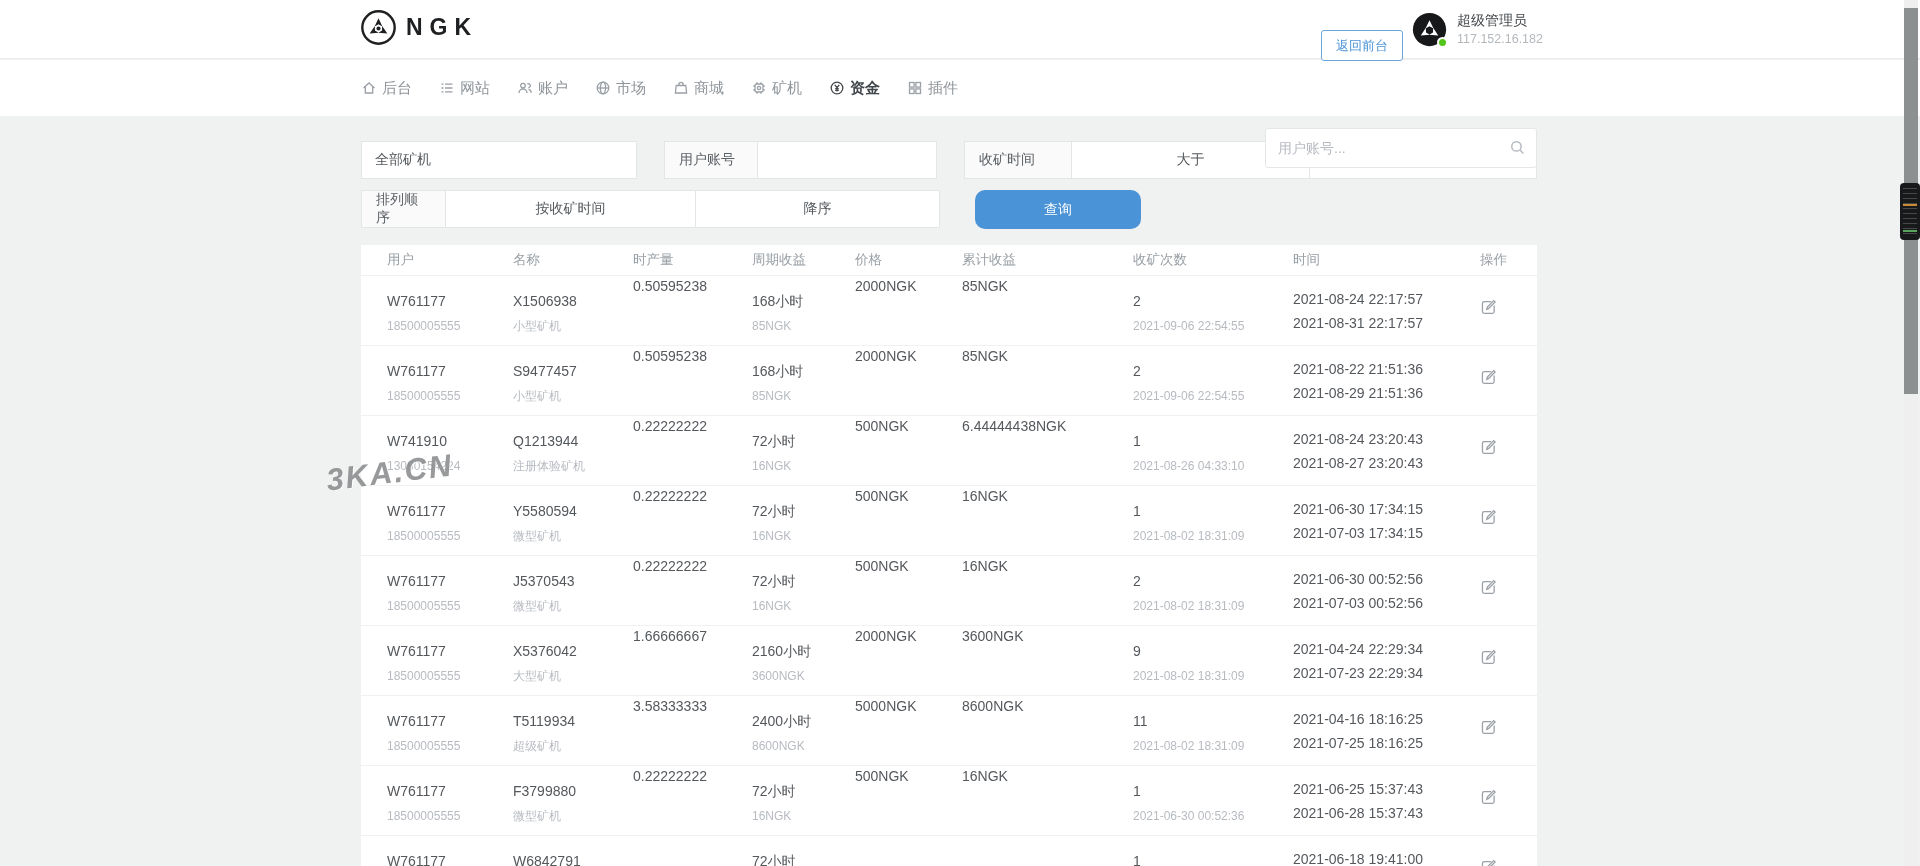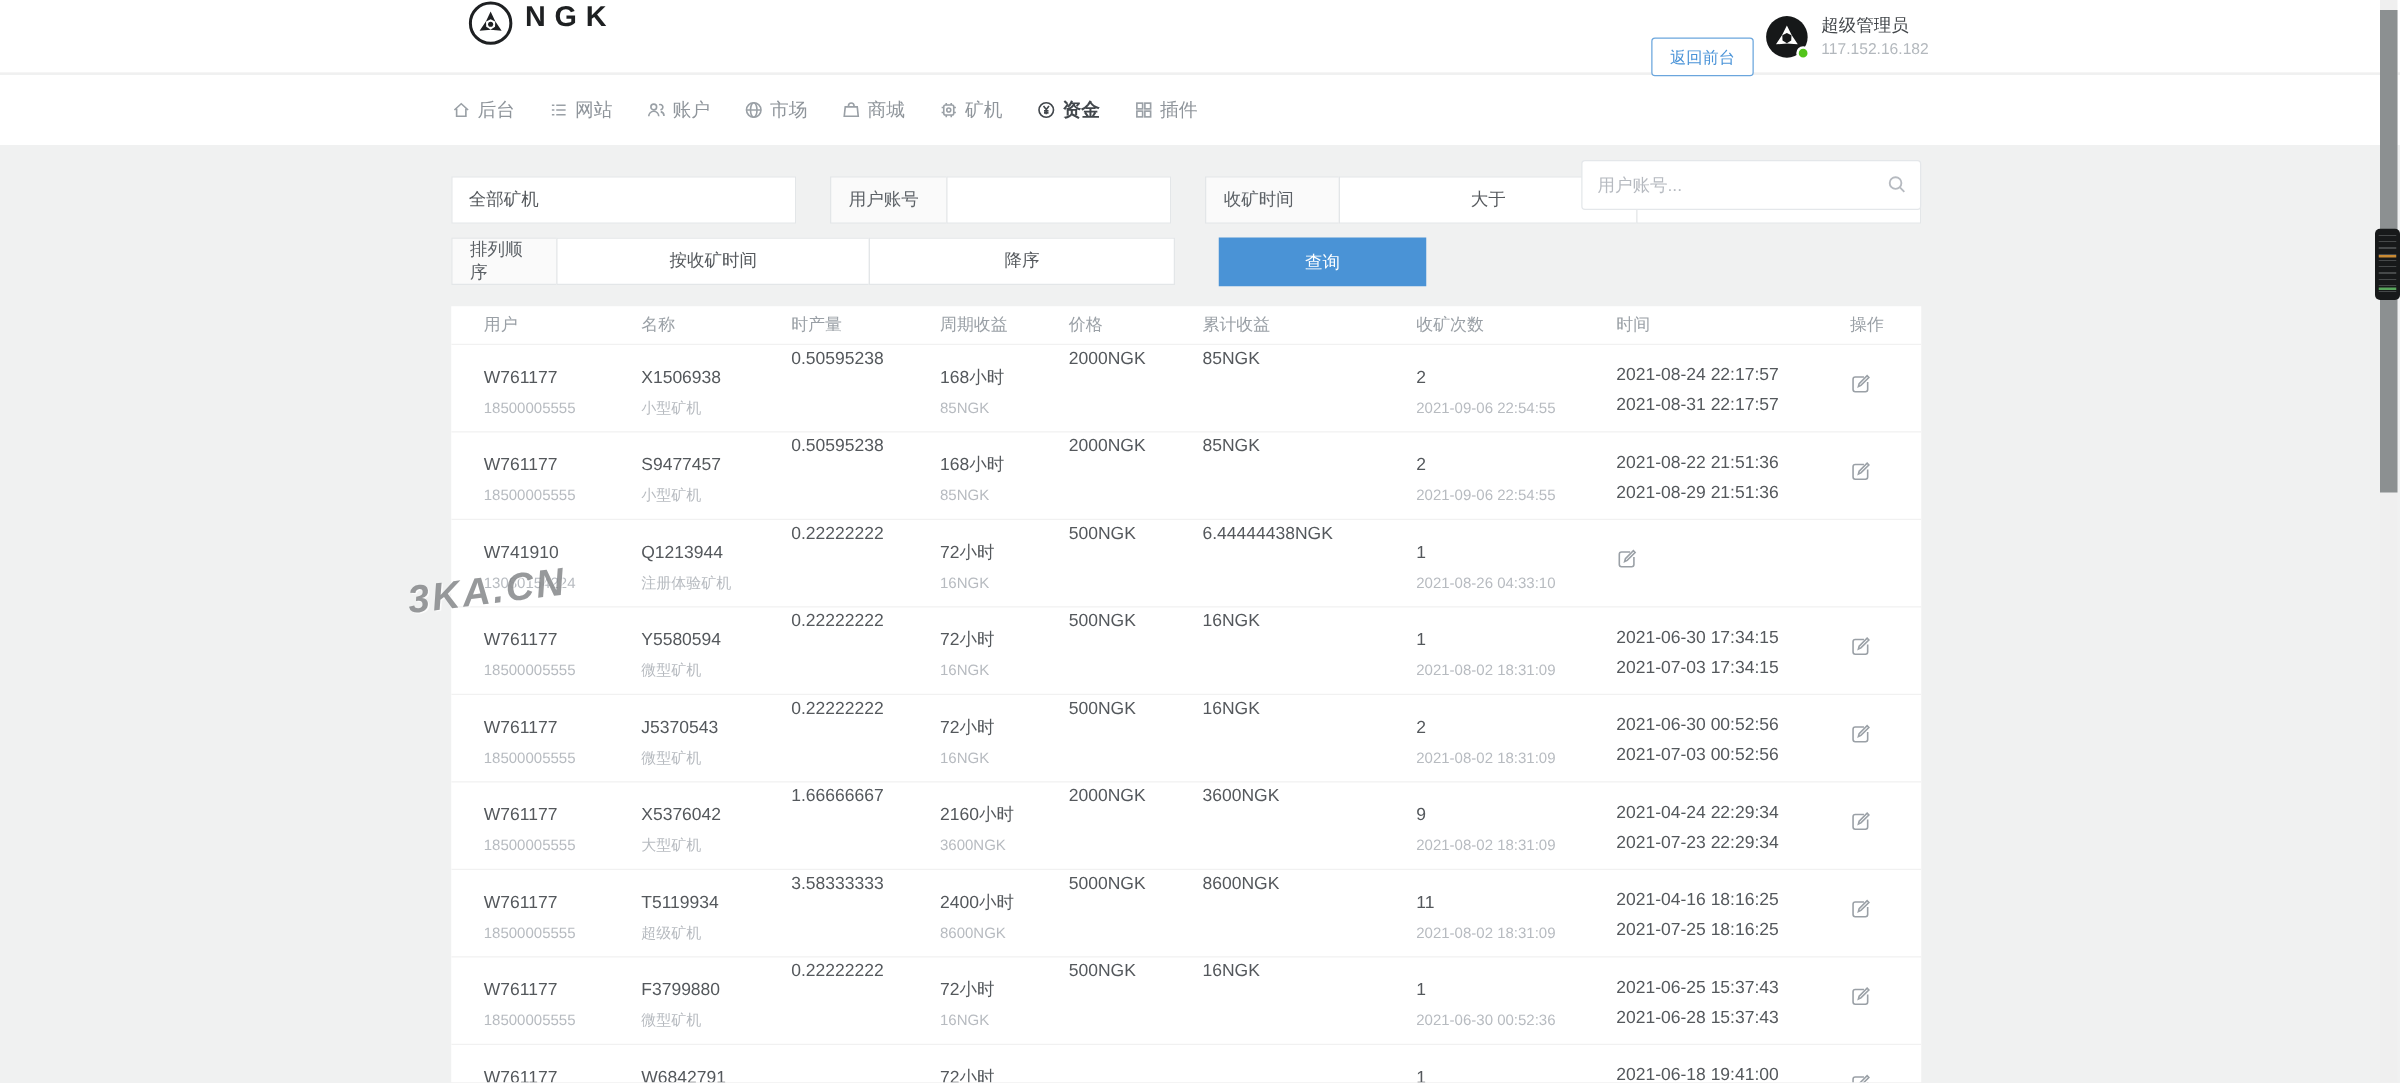--- a/index.html
+++ b/index.html
@@ -1,21 +1,21 @@
 <!DOCTYPE html>
 <html><head>
 <meta charset="utf-8">
 <style>
   * { margin:0; padding:0; box-sizing:border-box; }
   html,body { width:1920px; height:866px; }
   body { font-family:"Liberation Sans","DejaVu Sans",sans-serif; background:#f0f1f1; overflow:hidden; position:relative; color:#54585c; }
 
   
   .topbar { position:absolute; left:0; top:0; width:1920px; height:59px; background:#fff; border-bottom:1px solid #ececec; z-index:2; }
-  .logo { position:absolute; left:374px; top:0; height:54px; display:flex; align-items:flex-start; gap:9px; }
+  .logo { position:absolute; left:360px; top:0; height:54px; display:flex; align-items:center; gap:9px; }
   .logo-text { font-size:23px; font-weight:bold; letter-spacing:7px; color:#1e2022; }
   .back-btn { position:absolute; left:1321px; top:30px; height:31px; padding:0 14px; background:#fff; border:1px solid #6ba6dd; border-radius:3px; color:#4b94d8; font-size:13px; line-height:29px; cursor:pointer; }
   .admin { position:absolute; left:1412px; top:12px; display:flex; gap:10px; align-items:flex-start; }
   .avatar-wrap { position:relative; width:35px; height:35px; }
   .online-dot { position:absolute; right:-1px; bottom:-1px; width:11px; height:11px; border-radius:50%; background:#52c41a; border:2px solid #fff; }
   .admin-name { font-size:14px; color:#43474b; line-height:17px; }
   .admin-ip { font-size:12.5px; color:#b3b8bd; line-height:17px; margin-top:2px; }
 
   
   .navbar { position:absolute; left:0; top:60px; width:1920px; height:56px; background:#fff; z-index:1; }
@@ -32,21 +32,21 @@
   
   .fbox { position:absolute; height:38px; display:flex; }
   .fseg { height:38px; border:1px solid #e3e6e8; background:#fff; font-size:14px; color:#55595d; display:flex; align-items:center; }
   .fseg + .fseg { margin-left:-1px; }
   .fseg.flabel { background:#fafafa; color:#5c6166; justify-content:flex-start; padding:0 14px; }
   .fseg.fselect { cursor:pointer; }
   .fseg.fselect.left { padding-left:13px; }
   .fseg.fselect.centered { justify-content:center; }
   .fseg input { border:none; outline:none; width:100%; height:100%; padding:0 10px; font-size:14px; color:#555; font-family:inherit; background:transparent; }
   .row1 { top:141px; } .row2 { top:190px; }
-  .query-btn { position:absolute; left:975px; top:190px; width:166px; height:39px; background:#4a93d6; color:#fff; border:none; border-radius:0; font-size:14px; cursor:pointer; font-family:inherit; }
+  .query-btn { position:absolute; left:975px; top:190px; width:166px; height:39px; background:#4a93d6; color:#fff; border:none; border-radius:10px; font-size:14px; cursor:pointer; font-family:inherit; }
 
   
   .table-card { position:absolute; left:361px; top:245px; width:1176px; height:621px; background:#fff; overflow:hidden; }
   .t-head { display:flex; height:31px; align-items:center; padding-left:26px; border-bottom:1px solid #f1f1f1; }
   .th { font-size:13.5px; color:#9aa0a6; }
   .t-row { display:flex; height:70px; padding-left:26px; border-bottom:1px solid #f1f1f1; }
   .td { padding-top:15px; }
   .td .main { font-size:14px; color:#54585c; line-height:20px; }
   .td .sub { font-size:12px; color:#b7bbc0; line-height:18px; margin-top:6px; }
   .td.center { display:flex; align-items:flex-start; padding-top:0; }
@@ -338,20 +338,24 @@
     <div class="td c-price center">
       <div class="main">500NGK</div>
     </div>
     <div class="td c-total center">
       <div class="main">6.44444438NGK</div>
     </div>
     <div class="td c-count">
       <div class="main">1</div>
           <div class="sub">2021-08-26 04:33:10</div>
     </div>
+    <div class="td c-time timecol">
+      <div class="tline">2021-08-24 23:20:43</div>
+          <div class="tline">2021-08-27 23:20:43</div>
+    </div>
     <div class="td c-op">
       <span class="edit-btn">
         <svg width="17" height="17" viewBox="0 0 16 16" fill="none" stroke="currentColor" stroke-width="1.2">
           <path d="M10.5 2.5 H4 A1.7 1.7 0 0 0 2.3 4.2 v7.6 A1.7 1.7 0 0 0 4 13.5 h7.6 a1.7 1.7 0 0 0 1.7 -1.7 V6.2"></path>
           <path d="M6.3 9.7 L6.9 7.5 L12.9 1.5 L14.2 2.8 L8.2 8.8 L6.3 9.7 Z"></path>
         </svg>
       </span>
     </div>
   </div>
 

